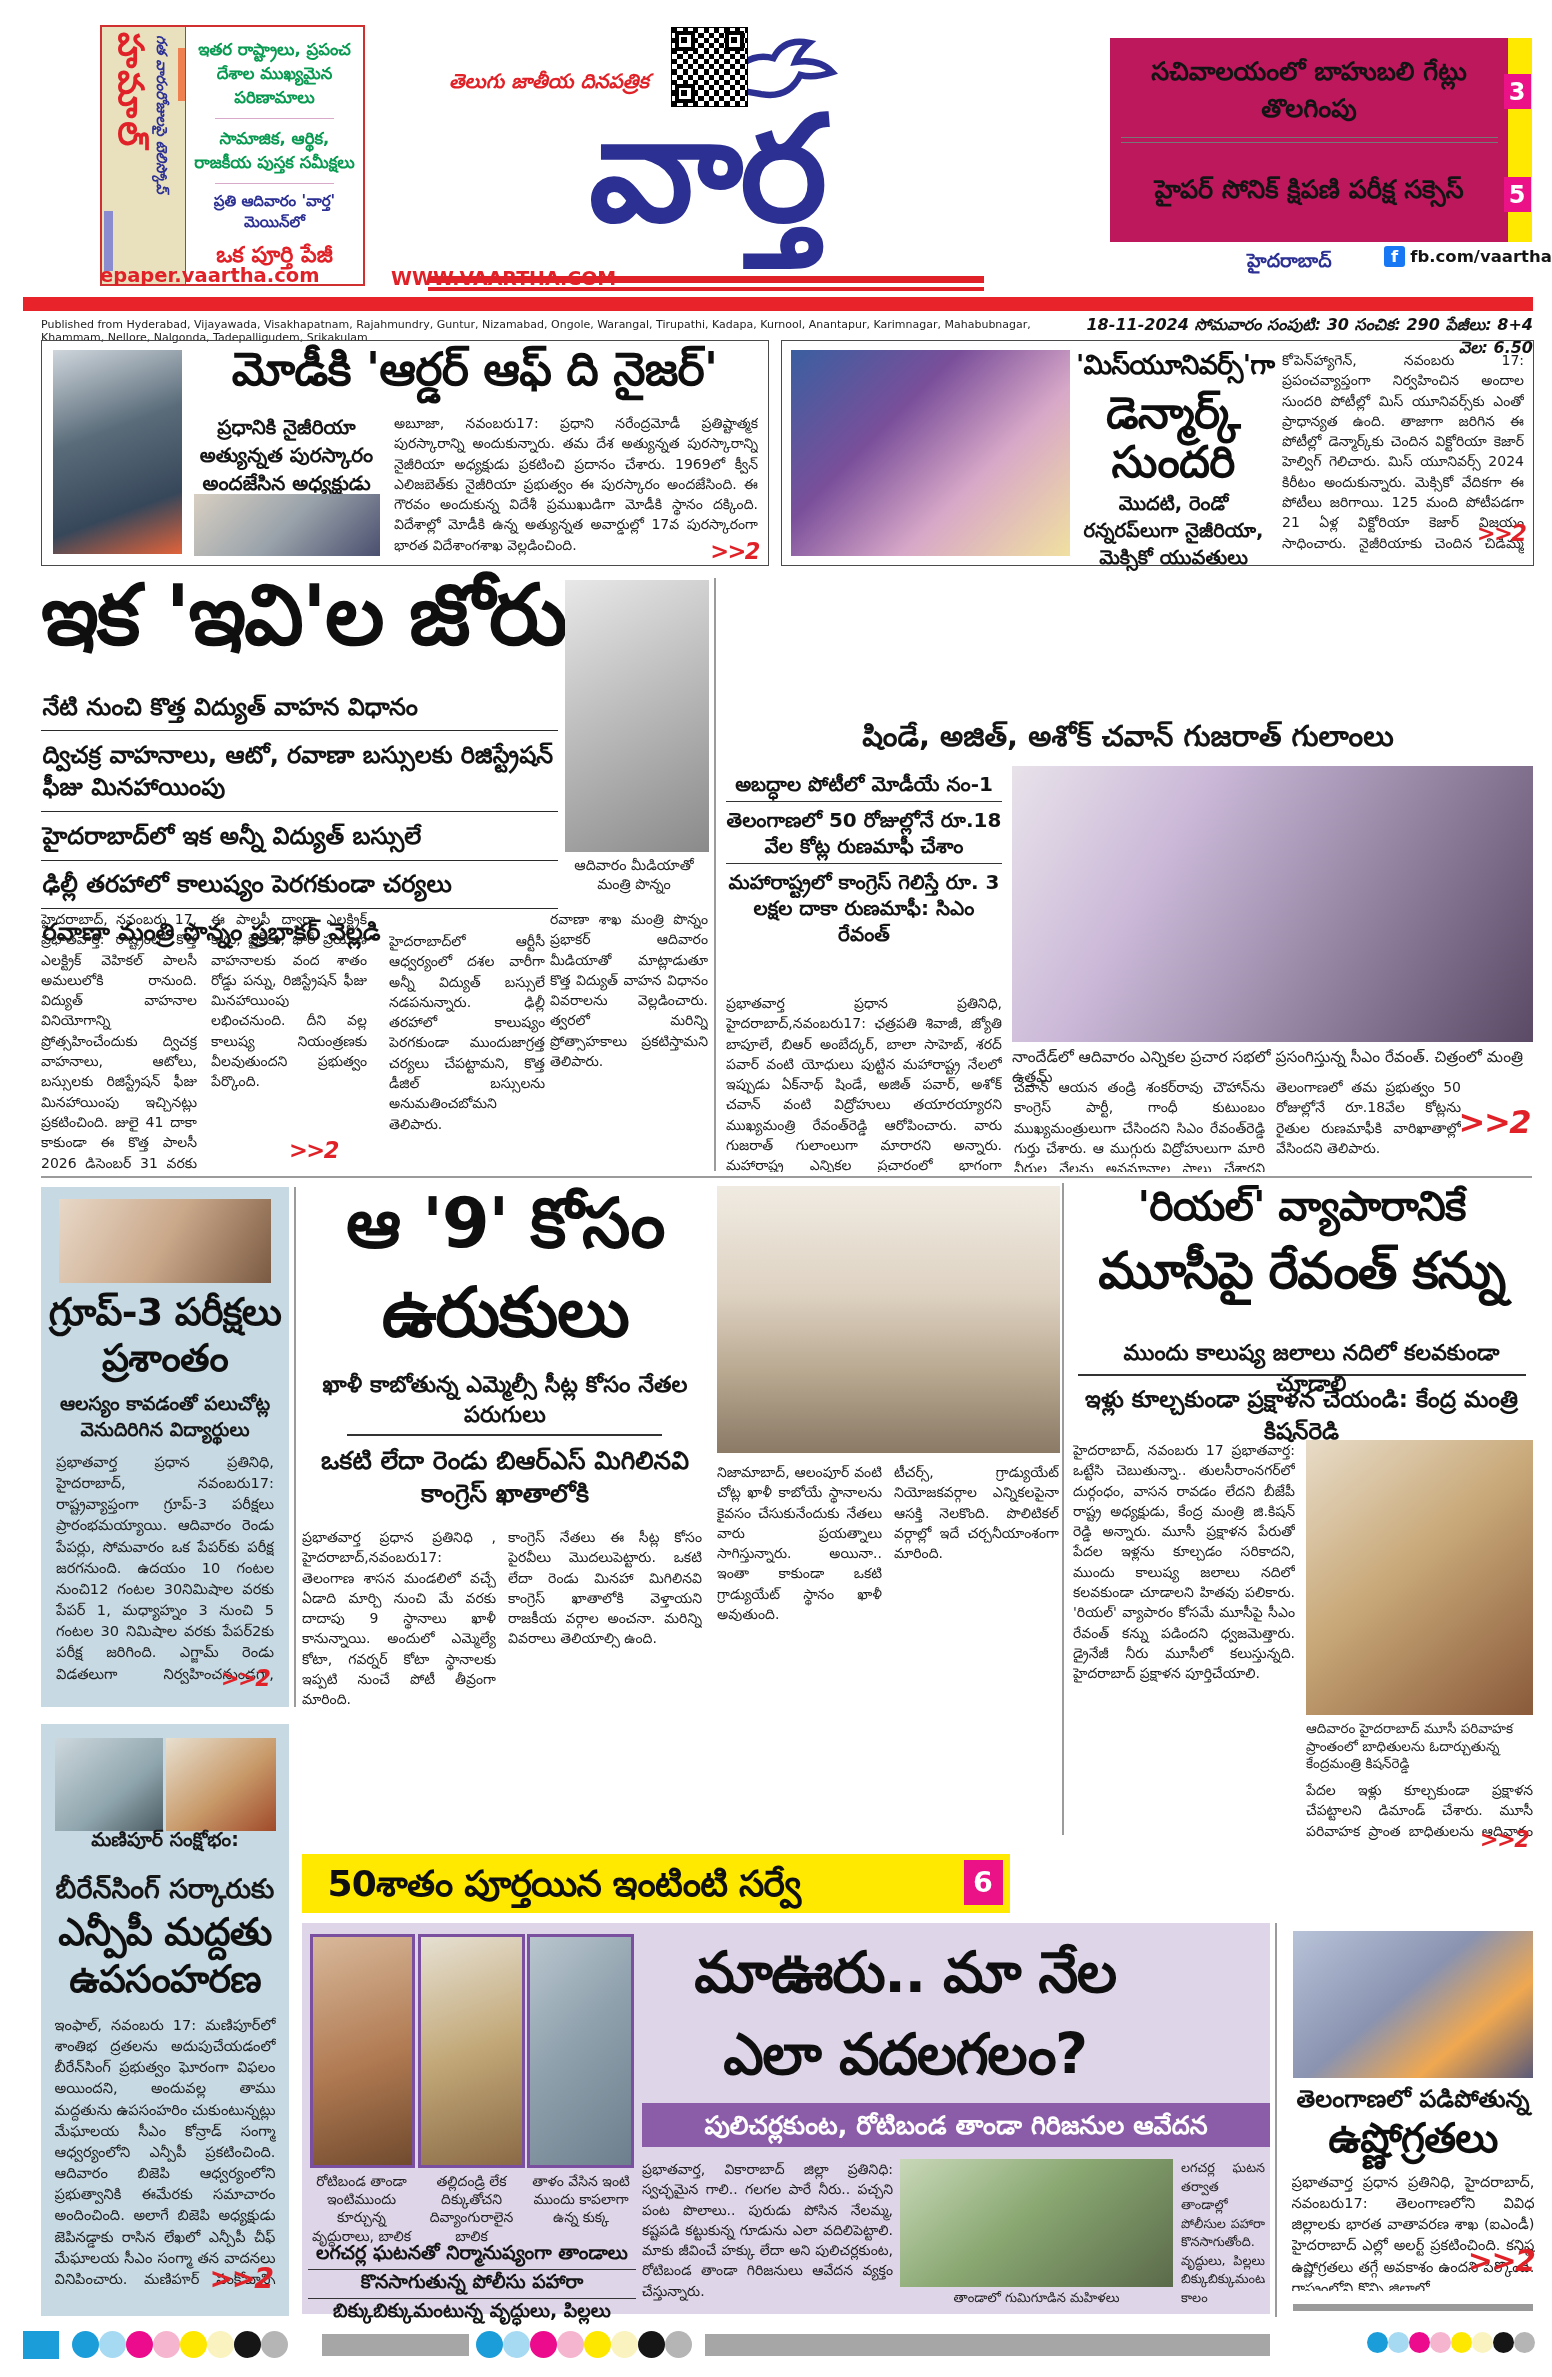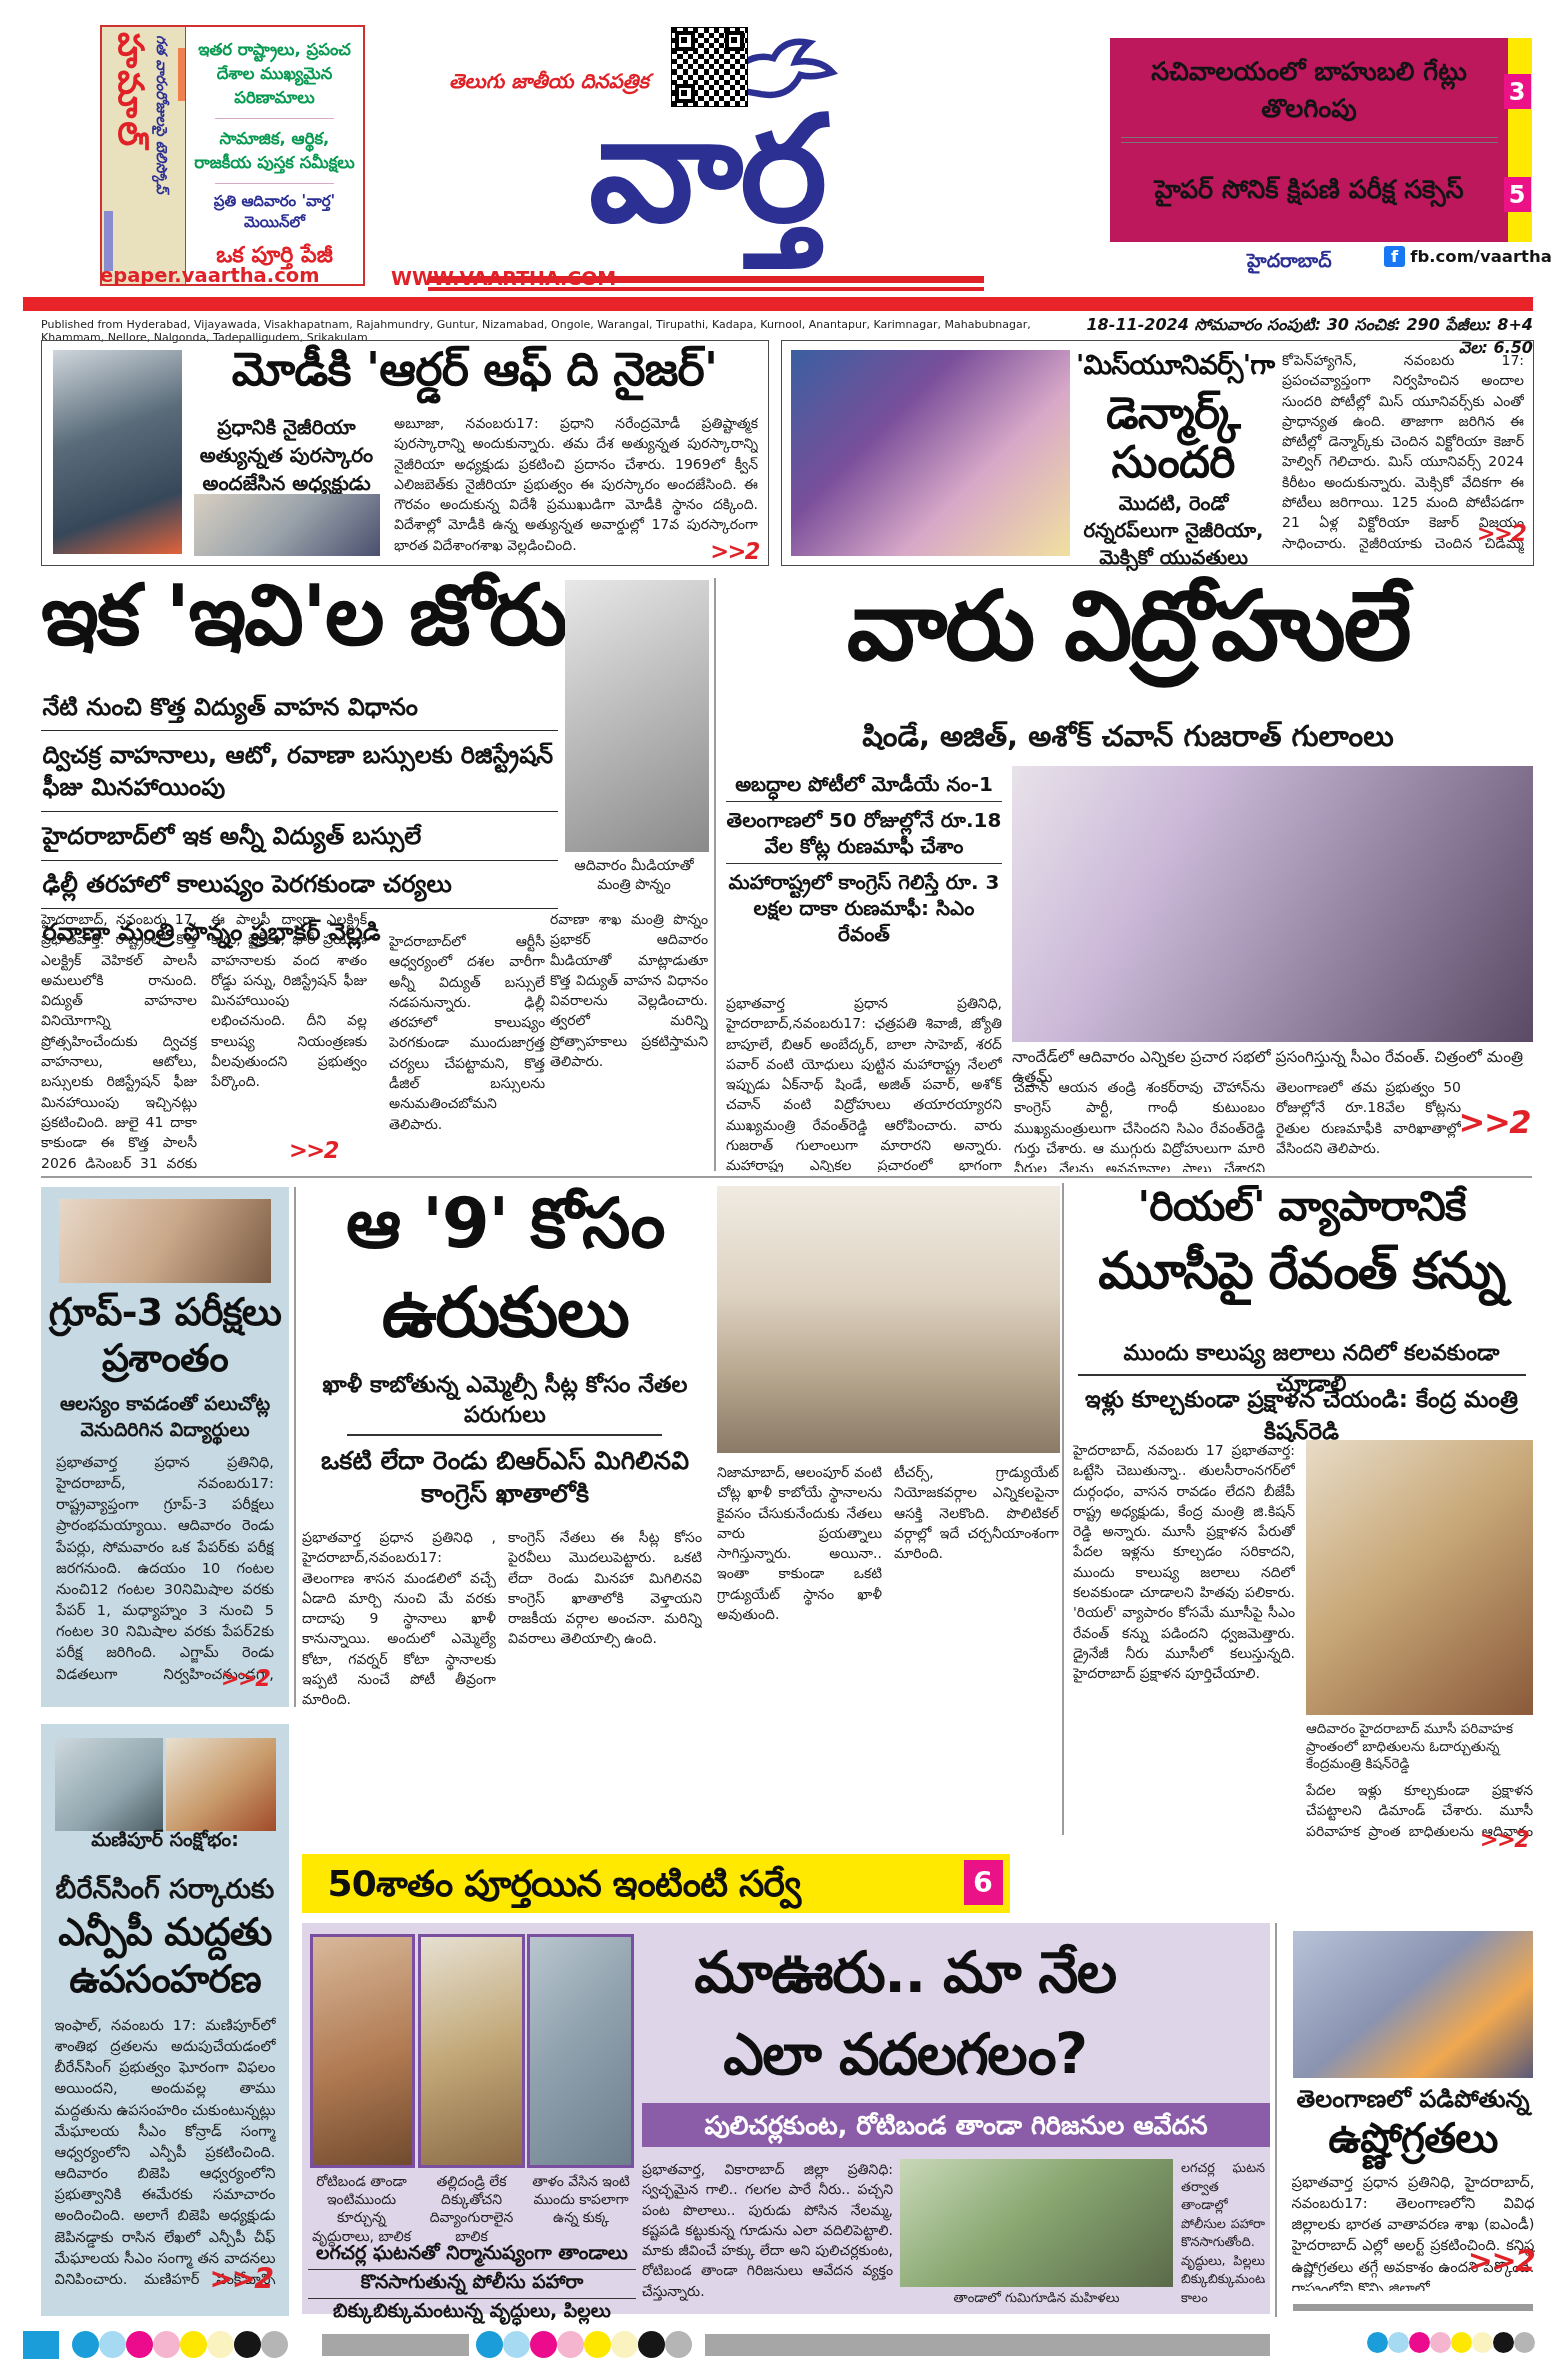--- a/index.html
+++ b/index.html
@@ -136,21 +136,20 @@
     <div class="abs body-txt j" style="left:0px;top:337px;width:156px;height:261px;overflow:hidden;">హైదరాబాద్, నవంబరు 17, ప్రభాతవార్త: రాష్ట్రంలో కొత్త ఎలక్ట్రిక్ వెహికల్ పాలసీ అమలులోకి రానుంది. విద్యుత్ వాహనాల వినియోగాన్ని ప్రోత్సహించేందుకు ద్విచక్ర వాహనాలు, ఆటోలు, బస్సులకు రిజిస్ట్రేషన్ ఫీజు మినహాయింపు ఇచ్చినట్లు ప్రకటించింది. జులై 41 దాకా కాకుండా ఈ కొత్త పాలసీ 2026 డిసెంబర్ 31 వరకు అమలులో ఉంటుంది.</div>
     <div class="abs body-txt j" style="left:170px;top:337px;width:156px;height:225px;overflow:hidden;">ఈ పాలసీ ద్వారా ఎలక్ట్రిక్ కార్లు, బైక్‌లు, భారీ ప్రయాణ వాహనాలకు వంద శాతం రోడ్డు పన్ను, రిజిస్ట్రేషన్ ఫీజు మినహాయింపు లభించనుంది. దీని వల్ల కాలుష్య నియంత్రణకు వీలవుతుందని ప్రభుత్వం పేర్కొంది.</div>
     <div class="abs body-txt j" style="left:348px;top:337px;width:156px;height:261px;overflow:hidden;margin-top:22px;">హైదరాబాద్‌లో ఆర్టీసీ ఆధ్వర్యంలో దశల వారీగా అన్నీ విద్యుత్ బస్సులే నడపనున్నారు. ఢిల్లీ తరహాలో కాలుష్యం పెరగకుండా ముందుజాగ్రత్త చర్యలు చేపట్టామని, కొత్త డీజిల్ బస్సులను అనుమతించబోమని తెలిపారు.</div>
     <div class="abs body-txt j" style="left:509px;top:337px;width:158px;height:261px;overflow:hidden;">రవాణా శాఖ మంత్రి పొన్నం ప్రభాకర్ ఆదివారం మీడియాతో మాట్లాడుతూ కొత్త విద్యుత్ వాహన విధానం వివరాలను వెల్లడించారు. త్వరలో మరిన్ని ప్రోత్సాహకాలు ప్రకటిస్తామని తెలిపారు.</div>
     <div class="abs more" style="left:248px;top:565px;">&gt;&gt;2</div>
   </div>
 
   <div class="abs vrule" style="left:714px;top:578px;height:593px;"></div>
 
   <div class="abs" style="left:723px;top:572px;width:810px;height:599px;">
-    <div class="abs headline c" style="left:0px;top:-10.5px;width:810px;font-size:96px;line-height:1.35;letter-spacing:-2.3px;">వారు విద్రోహులే</div>
     <div class="abs subhead c" style="left:0px;top:147px;width:810px;font-size:29px;">షిండే, అజిత్, అశోక్ చవాన్ గుజరాత్ గులాంలు</div>
     <div class="abs" style="left:3px;top:194px;width:276px;">
       <div class="colhead" style="font-size:20px;">అబద్ధాల పోటీలో మోడీయే నం-1</div>
       <div class="colhead" style="font-size:20px;">తెలంగాణలో 50 రోజుల్లోనే రూ.18 వేల కోట్ల రుణమాఫీ చేశాం</div>
       <div class="colhead" style="font-size:20px;border-bottom:none;">మహారాష్ట్రలో కాంగ్రెస్ గెలిస్తే రూ. 3 లక్షల దాకా రుణమాఫీ: సిఎం రేవంత్</div>
     </div>
     <div class="abs ph" style="left:289px;top:194px;width:521px;height:276px;background:linear-gradient(120deg,#e8e2ea 0%,#cbb8d8 30%,#9a8aa8 60%,#5a4a66 100%);"></div>
     <div class="abs caption" style="left:289px;top:475px;width:521px;font-size:15.4px;">నాందేడ్‌లో ఆదివారం ఎన్నికల ప్రచార సభలో ప్రసంగిస్తున్న సీఎం రేవంత్. చిత్రంలో మంత్రి ఉత్తమ్</div>
     <div class="abs body-txt j" style="left:3px;top:421px;width:276px;height:179px;overflow:hidden;">ప్రభాతవార్త ప్రధాన ప్రతినిధి, హైదరాబాద్,నవంబరు17: ఛత్రపతి శివాజీ, జ్యోతి బాపూలే, బిఆర్ అంబేద్కర్, బాలా సాహెబ్, శరద్ పవార్ వంటి యోధులు పుట్టిన మహారాష్ట్ర నేలలో ఇప్పుడు ఏక్‌నాథ్ షిండే, అజిత్ పవార్, అశోక్ చవాన్ వంటి విద్రోహులు తయారయ్యారని ముఖ్యమంత్రి రేవంత్‌రెడ్డి ఆరోపించారు. వారు గుజరాత్ గులాంలుగా మారారని అన్నారు. మహారాష్ట్ర ఎన్నికల ప్రచారంలో భాగంగా నయాగామ్, భోకర్ నాందేడ్ ప్రచార సభల్లో ఆయన ఆదివారం ప్రసంగించారు. అనంతరం సోలాపూర్‌లో మీడియాతో మాట్లాడారు. అబద్ధాల పోటీలు పెడితే దేశంలో నెంబర్‌వన్‌గా ప్రధాన మంత్రి నరేంద్రమోడీ నిలుస్తారని సిఎం విమర్శించారు. ఆటో డ్రైవర్‌గా ఉన్న ఏక్‌నాథ్ షిండేను మంత్రి వరకు బాలా సాహెబ్ కుటుంబం తీసుకువచ్చిందని, సొంత కుమారైను కాదని అజిత్ పవార్‌ను శరద్ పవార్ డిప్యూటీ సిఎంను చేశారని ,అశోక్</div>
     <div class="abs body-txt j" style="left:291px;top:505px;width:251px;height:95px;overflow:hidden;">చవాన్ ఆయన తండ్రి శంకర్‌రావు చౌహాన్‌ను కాంగ్రెస్ పార్టీ, గాంధీ కుటుంబం ముఖ్యమంత్రులుగా చేసిందని సిఎం రేవంత్‌రెడ్డి గుర్తు చేశారు. ఆ ముగ్గురు విద్రోహులుగా మారి వీరుల నేలను అవమానాల పాలు చేశారని రేవంత్‌రెడ్డి మండిపడ్డారు.</div>

